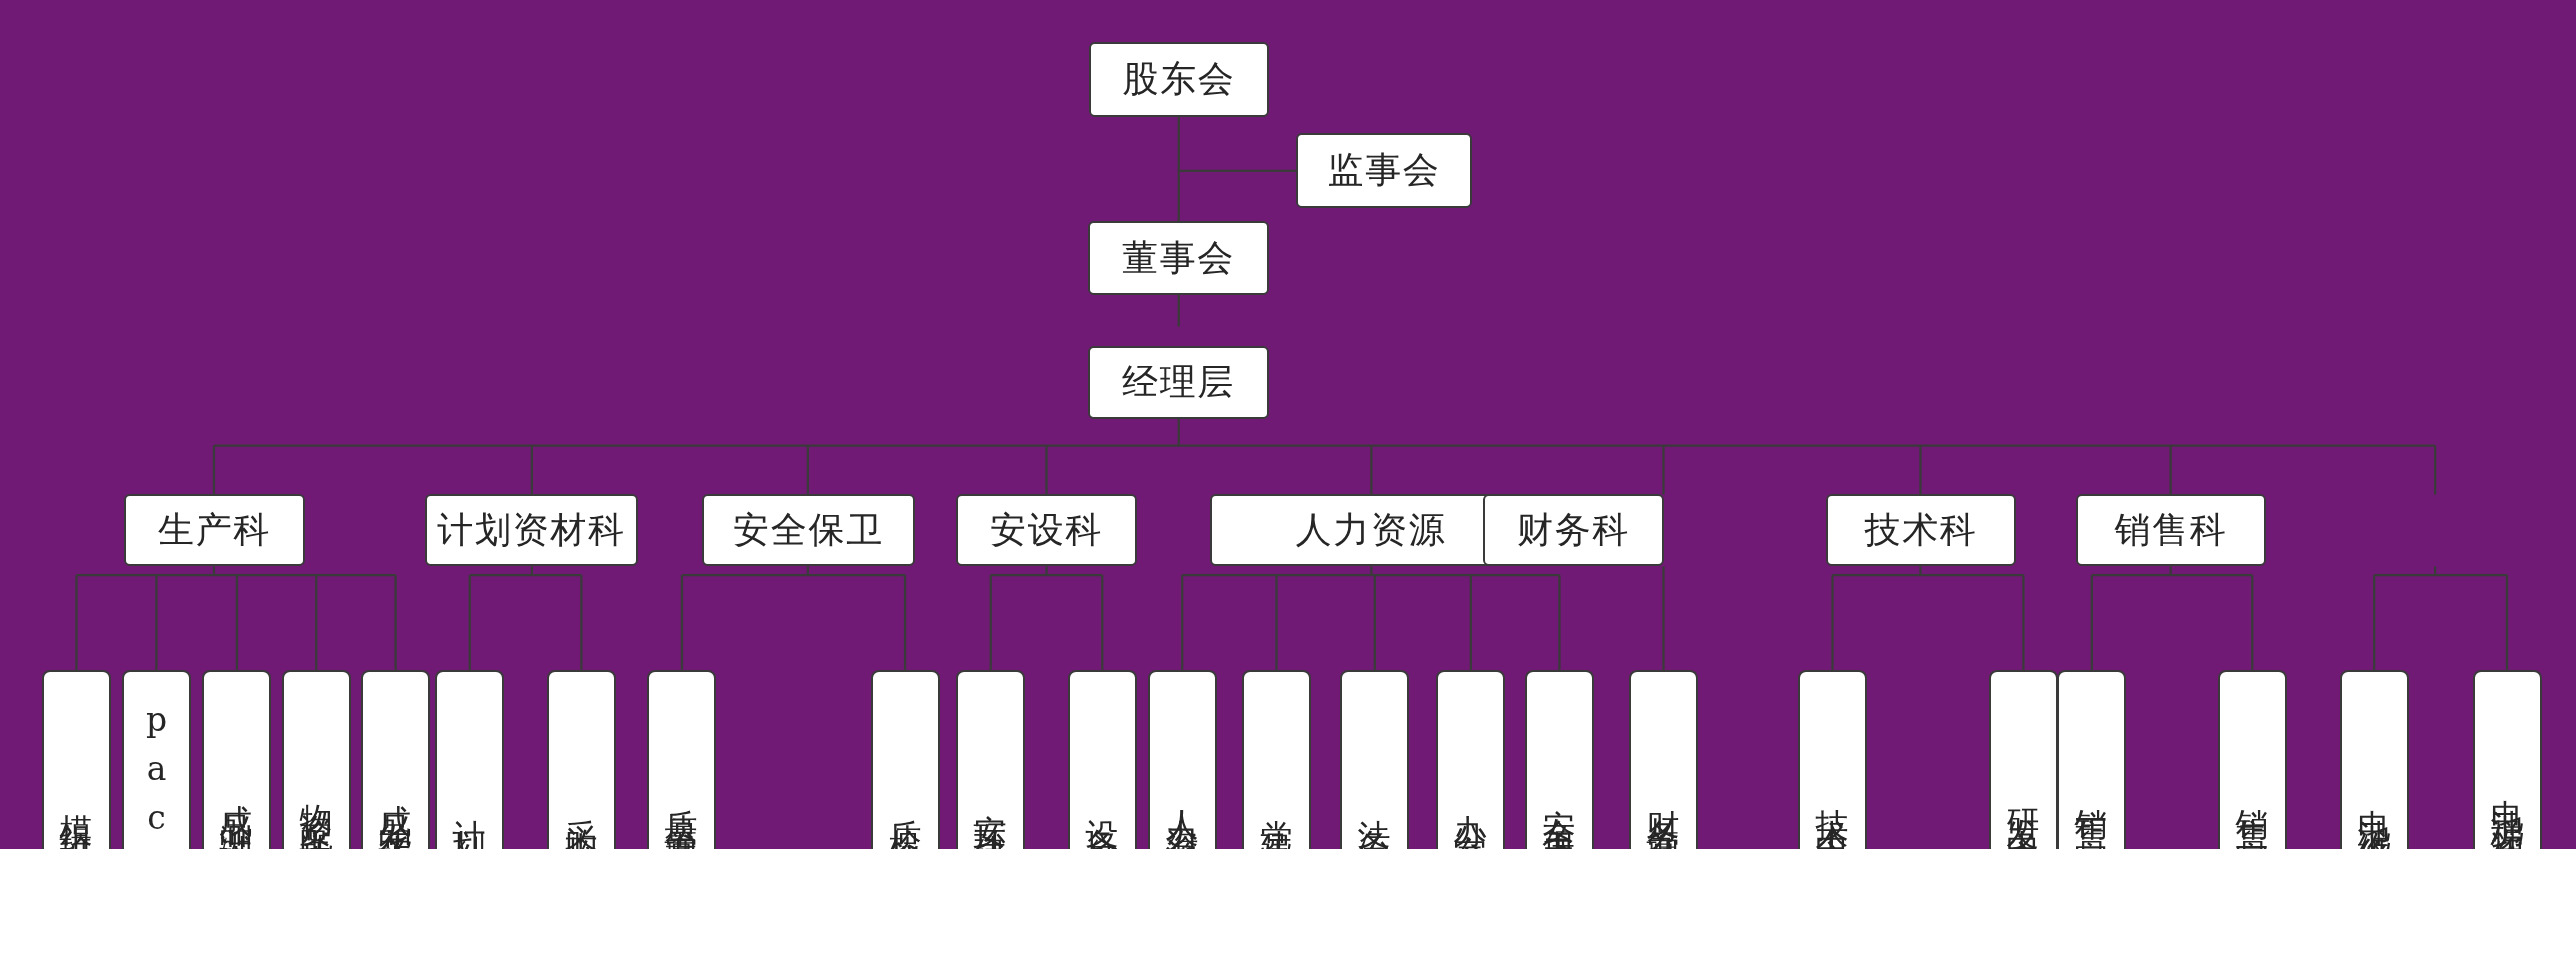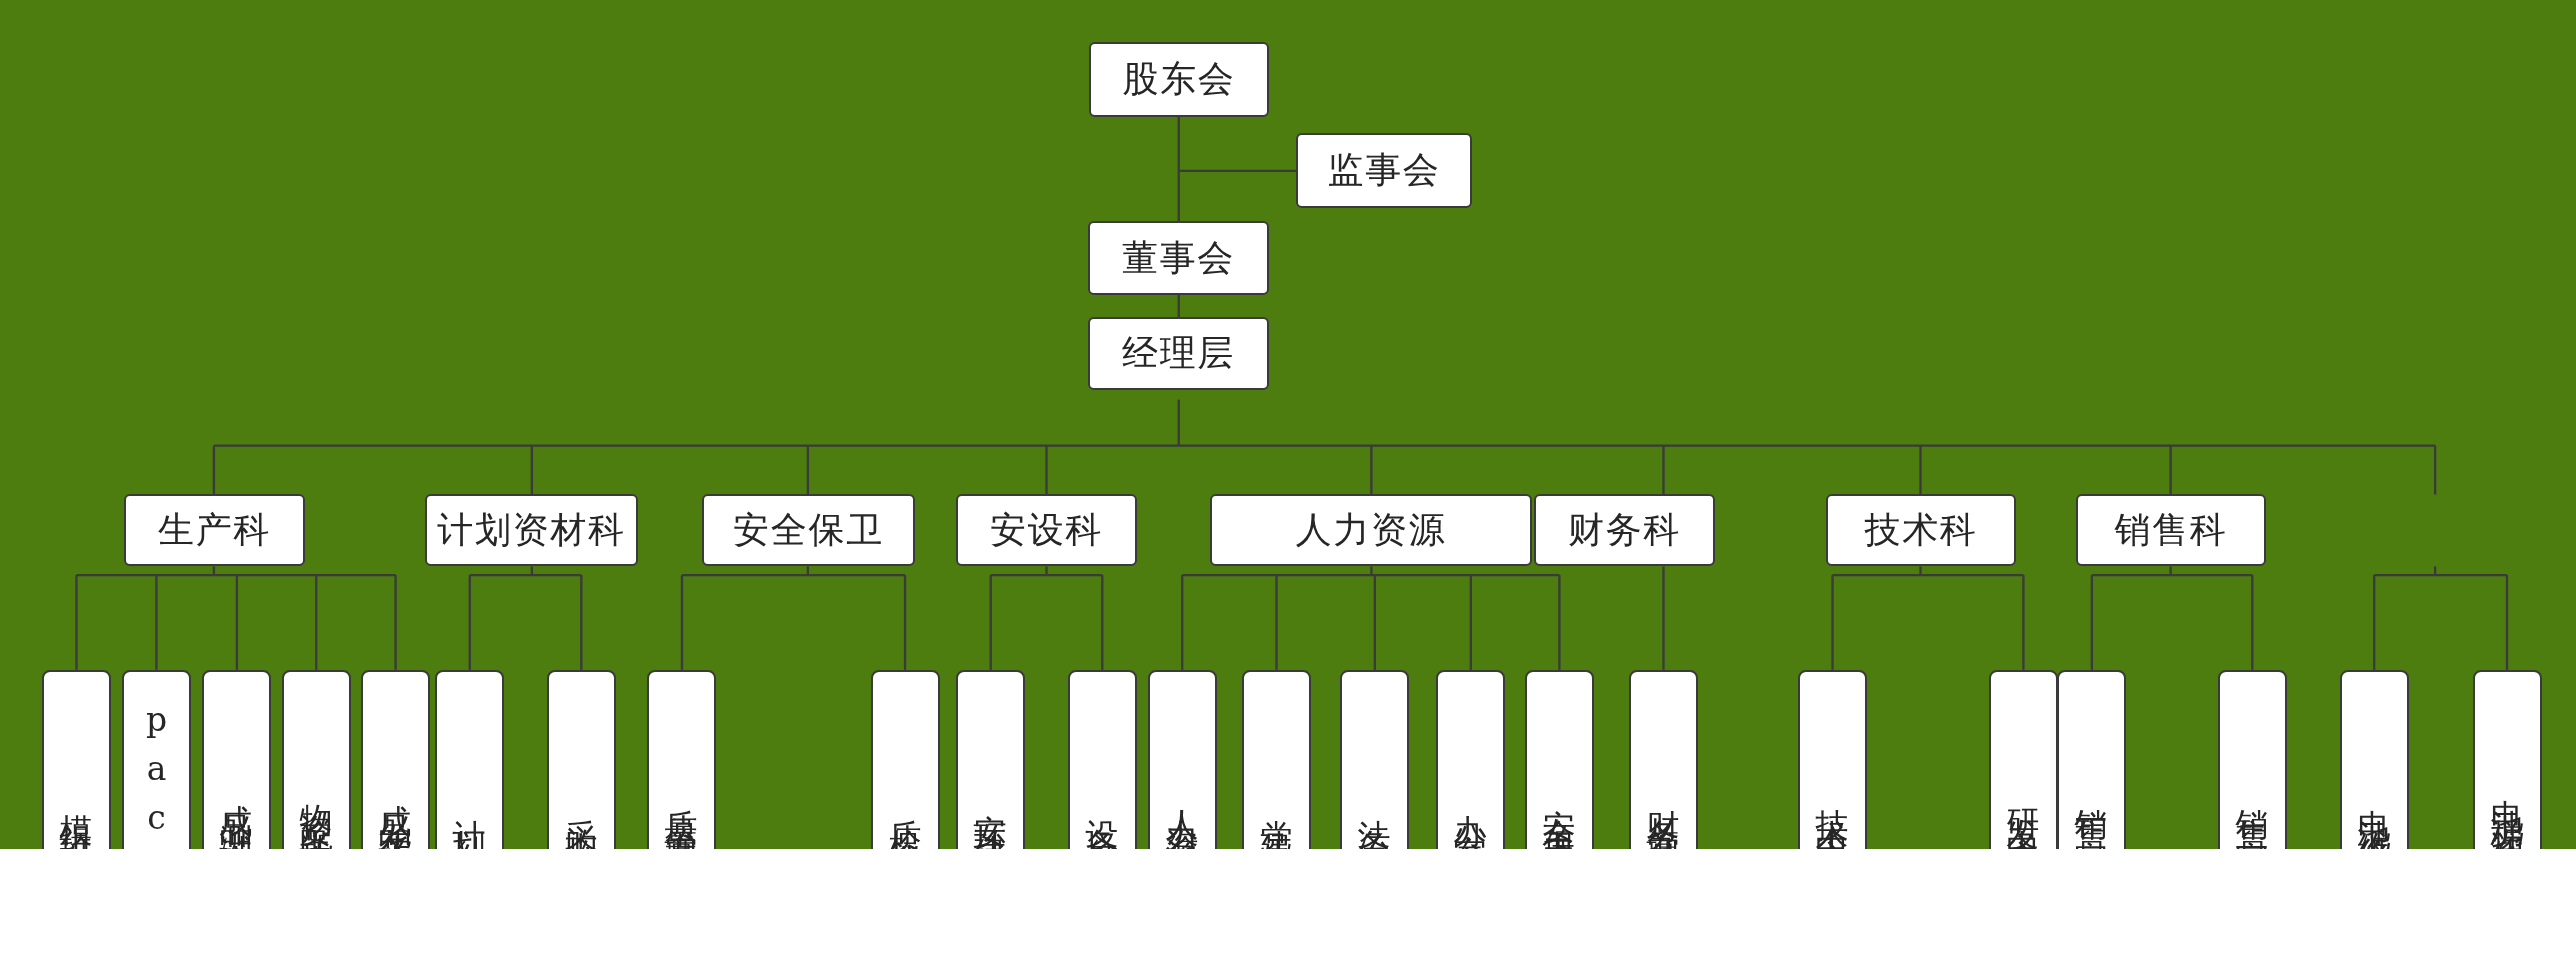--- a/index.html
+++ b/index.html
@@ -5,21 +5,21 @@
   html, body {
     margin: 0;
     padding: 0;
     background: #ffffff;
     font-family: "DejaVu Serif", "Liberation Serif", serif;
   }
   #org-canvas {
     position: relative;
     width: 2576px;
     height: 849px;
-    background: #4d7c0f;
+    background: #701a75;
     overflow: hidden;
   }
   #connector-svg {
     position: absolute;
     left: 0;
     top: 0;
   }
   .node {
     position: absolute;
     box-sizing: border-box;
@@ -113,28 +113,28 @@
       <line x1="3638" y1="1000" x2="3638" y2="1165"></line>
       <line x1="3917" y1="1000" x2="3917" y2="1165"></line>
       <line x1="4129" y1="1000" x2="4129" y2="1165"></line>
       <line x1="4360" y1="1000" x2="4360" y2="1165"></line>
     </g>
   </svg>
 
   <div class="node h-node" style="left:1089px;top:42px;width:180px;height:75px">股东会</div>
   <div class="node h-node" style="left:1088px;top:221px;width:181px;height:74px">董事会</div>
   <div class="node h-node" style="left:1296px;top:133px;width:176px;height:75px">监事会</div>
-  <div class="node h-node" style="left:1088px;top:317px;width:181px;height:73px">经理层</div>
+  <div class="node h-node" style="left:1088px;top:346px;width:181px;height:73px">经理层</div>
 
   <div class="node h-node" style="left:124px;top:494px;width:181px;height:72px">生产科</div>
   <div class="node h-node" style="left:425px;top:494px;width:213px;height:72px">计划资材科</div>
   <div class="node h-node" style="left:702px;top:494px;width:213px;height:72px">安全保卫</div>
   <div class="node h-node" style="left:956px;top:494px;width:181px;height:72px">安设科</div>
   <div class="node h-node" style="left:1210px;top:494px;width:322px;height:72px">人力资源</div>
-  <div class="node h-node" style="left:1534px;top:494px;width:181px;height:72px">财务科</div>
+  <div class="node h-node" style="left:1483px;top:494px;width:181px;height:72px">财务科</div>
   <div class="node h-node" style="left:1826px;top:494px;width:190px;height:72px">技术科</div>
   <div class="node h-node" style="left:2076px;top:494px;width:190px;height:72px">销售科</div>
 
   <div class="node v-node" style="left:42px;top:670px;width:69px;height:265px">
       <span>模组班</span>
     </div>
   <div class="node v-node" style="left:122px;top:670px;width:69px;height:265px">
       <span>pack班</span>
     </div>
   <div class="node v-node" style="left:202px;top:670px;width:69px;height:265px">

